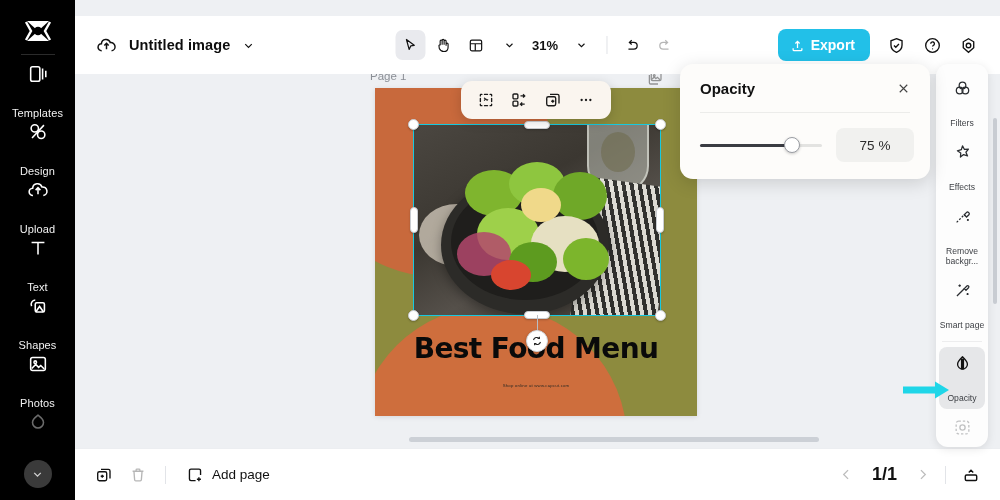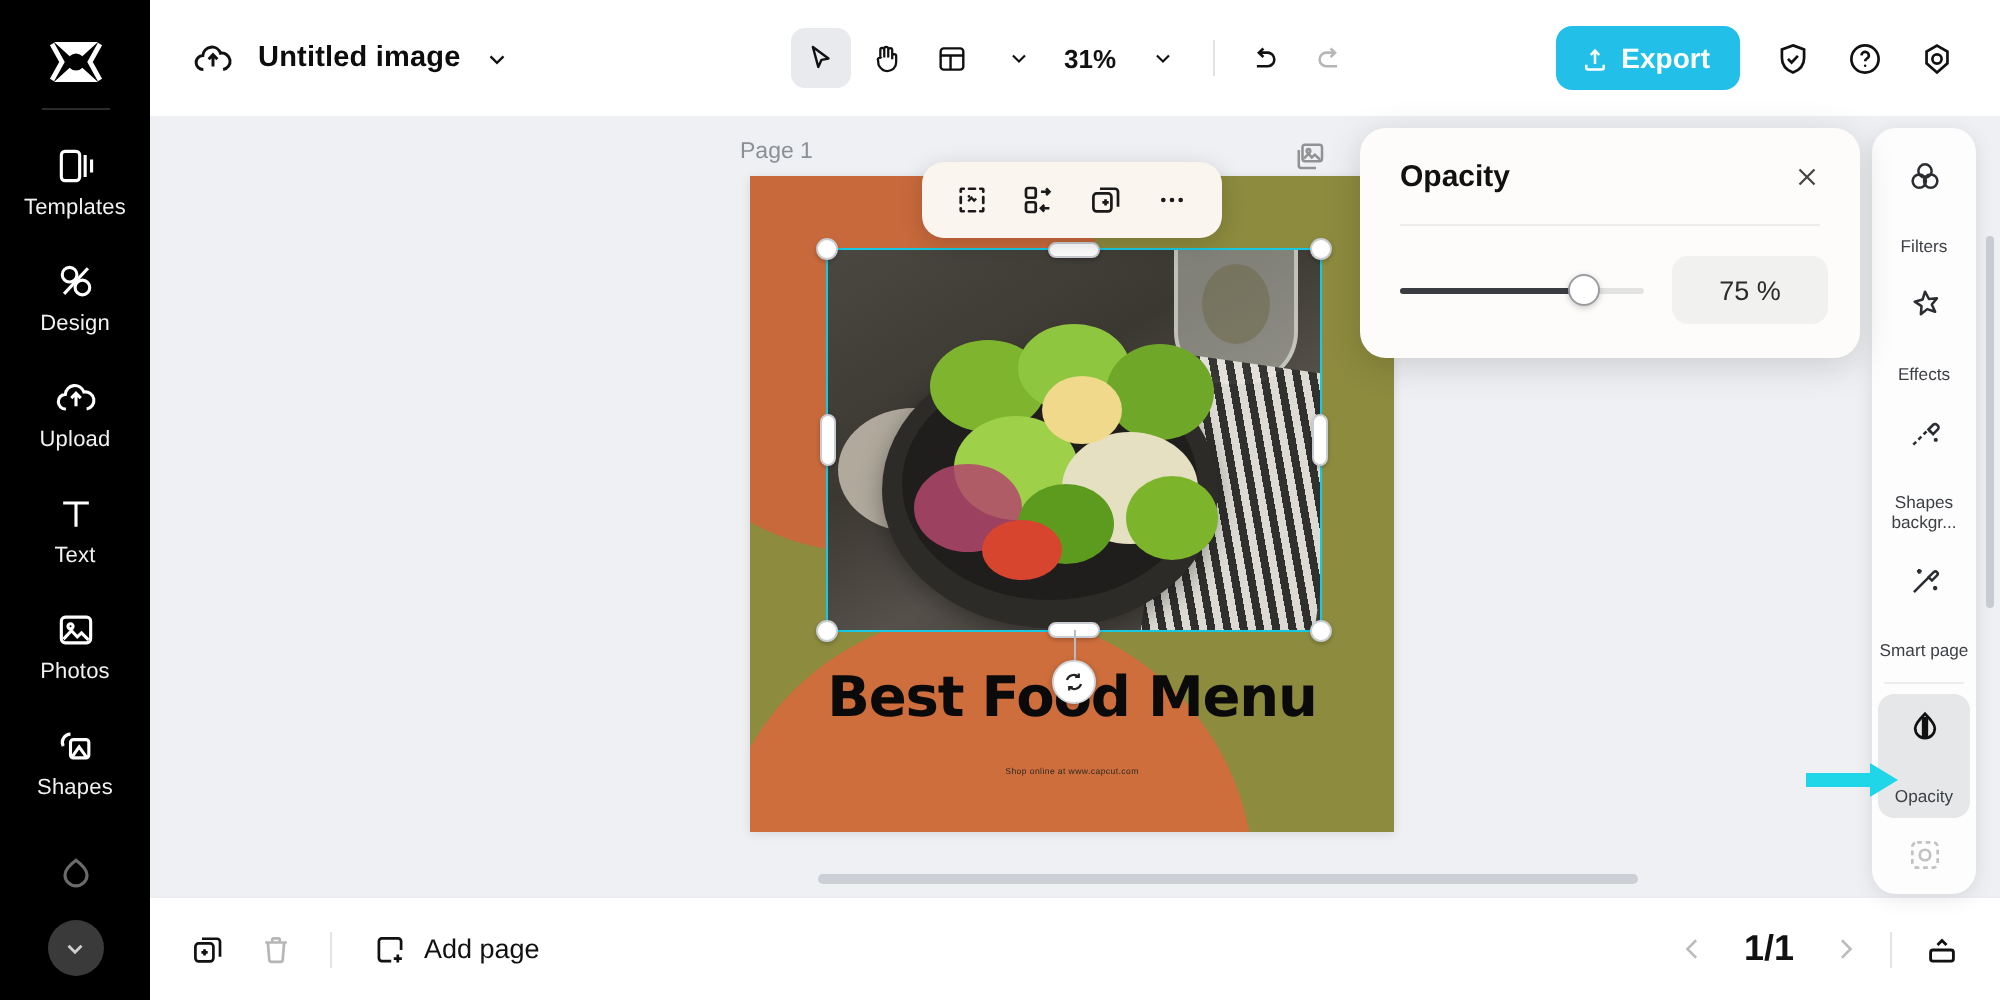--- a/index.html
+++ b/index.html
@@ -15,41 +15,41 @@
   .rail {
     position:absolute; left:0; top:0; width:75px; height:500px;
     background:#000; display:flex; flex-direction:column; align-items:center;
     z-index:30;
   }
   .rail-logo { margin-top:14px; width:40px; height:34px; display:flex; align-items:center; justify-content:center; }
   .rail-sep { width:34px; height:1px; background:#2b2b2b; margin:6px 0 4px; }
   .rail-items { flex:1; width:100%; display:flex; flex-direction:column; align-items:center; padding-top:4px; }
   .rail-item {
     width:66px; height:56px; display:flex; flex-direction:column;
-    align-items:center; justify-content:center; gap:5px; cursor:pointer;
+    align-items:center; justify-content:space-between; gap:5px; cursor:pointer;
     border-radius:8px; margin-bottom:2px;
   }
   .rail-ico { width:22px; height:22px; display:block; }
   .rail-lbl { color:#f2f2f2; font-size:11px; line-height:11px; letter-spacing:.1px; }
   .rail-item.faded { opacity:.42; }
   .rail-more {
     position:absolute; left:50%; transform:translateX(-50%); bottom:12px;
     width:28px; height:28px; border-radius:50%; background:#3a3a3a;
     display:flex; align-items:center; justify-content:center; cursor:pointer;
   }
   .rail-handle {
     position:absolute; left:75px; top:232px; width:14px; height:46px;
     background:#2e2e2e; border-radius:0 9px 9px 0; cursor:pointer;
     display:flex; align-items:center; justify-content:center;
     box-shadow:1px 0 3px rgba(0,0,0,.25);
   }
 
   
   .topbar {
-    position:absolute; left:75px; top:0; width:925px; height:58px;
+    position:absolute; left:75px; top:16px; width:925px; height:58px;
     background:#fff; display:flex; align-items:center; z-index:20;
   }
   .doc-group { display:flex; align-items:center; gap:10px; padding-left:18px; }
   .cloud-btn { width:26px; height:26px; display:flex; align-items:center; justify-content:center; cursor:pointer; }
   .doc-title { font-size:14.5px; font-weight:700; color:#0d0d0d; cursor:pointer; letter-spacing:.1px; }
   .doc-caret { display:flex; align-items:center; cursor:pointer; padding:2px; }
 
   .tools { position:absolute; left:50%; transform:translateX(-50%); display:flex; align-items:center; gap:3px; }
   .tbtn {
     width:30px; height:30px; border-radius:7px; display:flex;
@@ -265,34 +265,34 @@
 
       <div class="rail-item">
         <svg class="rail-ico" viewBox="0 0 24 24" fill="none" stroke="#fff" stroke-width="1.7">
           <path d="M5 6h14M12 6v13"></path>
         </svg>
         <span class="rail-lbl">Text</span>
       </div>
 
       <div class="rail-item">
         <svg class="rail-ico" viewBox="0 0 24 24" fill="none" stroke="#fff" stroke-width="1.7">
+          <path d="M9 5.5a4.6 4.6 0 00-4 6.6"></path>
+            <rect x="9" y="8.5" width="10" height="10" rx="1.6"></rect>
+          <path d="M9.5 18.5l4.2-6 4.3 6"></path>
+        </svg>
+        <span class="rail-lbl">Shapes</span>
+      </div>
+
+      <div class="rail-item">
+        <svg class="rail-ico" viewBox="0 0 24 24" fill="none" stroke="#fff" stroke-width="1.7">
           <rect x="4" y="5" width="16" height="14" rx="2.2"></rect>
             <circle cx="9" cy="10" r="1.4"></circle>
           <path d="M5.2 17l4.3-4.6 3.2 3.3 2.3-2.1 3.8 3.8"></path>
         </svg>
         <span class="rail-lbl">Photos</span>
-      </div>
-
-      <div class="rail-item">
-        <svg class="rail-ico" viewBox="0 0 24 24" fill="none" stroke="#fff" stroke-width="1.7">
-          <path d="M9 5.5a4.6 4.6 0 00-4 6.6"></path>
-            <rect x="9" y="8.5" width="10" height="10" rx="1.6"></rect>
-          <path d="M9.5 18.5l4.2-6 4.3 6"></path>
-        </svg>
-        <span class="rail-lbl">Shapes</span>
       </div>
 
       <div class="rail-item faded">
         <svg class="rail-ico" viewBox="0 0 24 24" fill="none" stroke="#fff" stroke-width="1.7">
           <path d="M12 4.5c4 3 6 5.4 6 8a6 6 0 11-12 0c0-2.6 2-5 6-8z"></path>
         </svg>
         <span class="rail-lbl"></span>
       </div>
     </div>
 
@@ -523,21 +523,21 @@
         <path d="M12 3.6l2.5 4.6 5-.4-3.2 3.9 2.1 4.6-5-1.7-4 3.2.4-5.1-4.3-2.8 5-1.4z"></path>
       </svg>
       <span class="rp-lbl">Effects</span>
     </div>
     <div class="rp-item">
       <svg width="19" height="19" viewBox="0 0 24 24" fill="none" stroke="#2a2d31" stroke-width="1.6">
         <path d="M4.6 19.4l9.6-9.6 1.6 1.6" stroke-dasharray="2.6 2"></path>
         <path d="M14.2 9.8l3-3a1.6 1.6 0 012.3 0l.6.6a1.6 1.6 0 010 2.3l-3 3z"></path>
         <path d="M18.8 15.2v2.4M17.6 16.4H20"></path>
       </svg>
-      <span class="rp-lbl">Shapes backgr...</span>
+      <span class="rp-lbl">Remove backgr...</span>
     </div>
     <div class="rp-item">
       <svg width="19" height="19" viewBox="0 0 24 24" fill="none" stroke="#2a2d31" stroke-width="1.6">
         <path d="M5 19l9.8-9.8"></path>
           <path d="M14.3 9.6l3.2-3.2a1.5 1.5 0 012.1 0 1.5 1.5 0 010 2.1l-3.2 3.2z"></path>
         <path d="M8.4 4.4v3M6.9 5.9h3M18.4 15.2v2.6M17.1 16.5h2.6"></path>
       </svg>
       <span class="rp-lbl">Smart page</span>
     </div>
     <div class="rp-div"></div>

